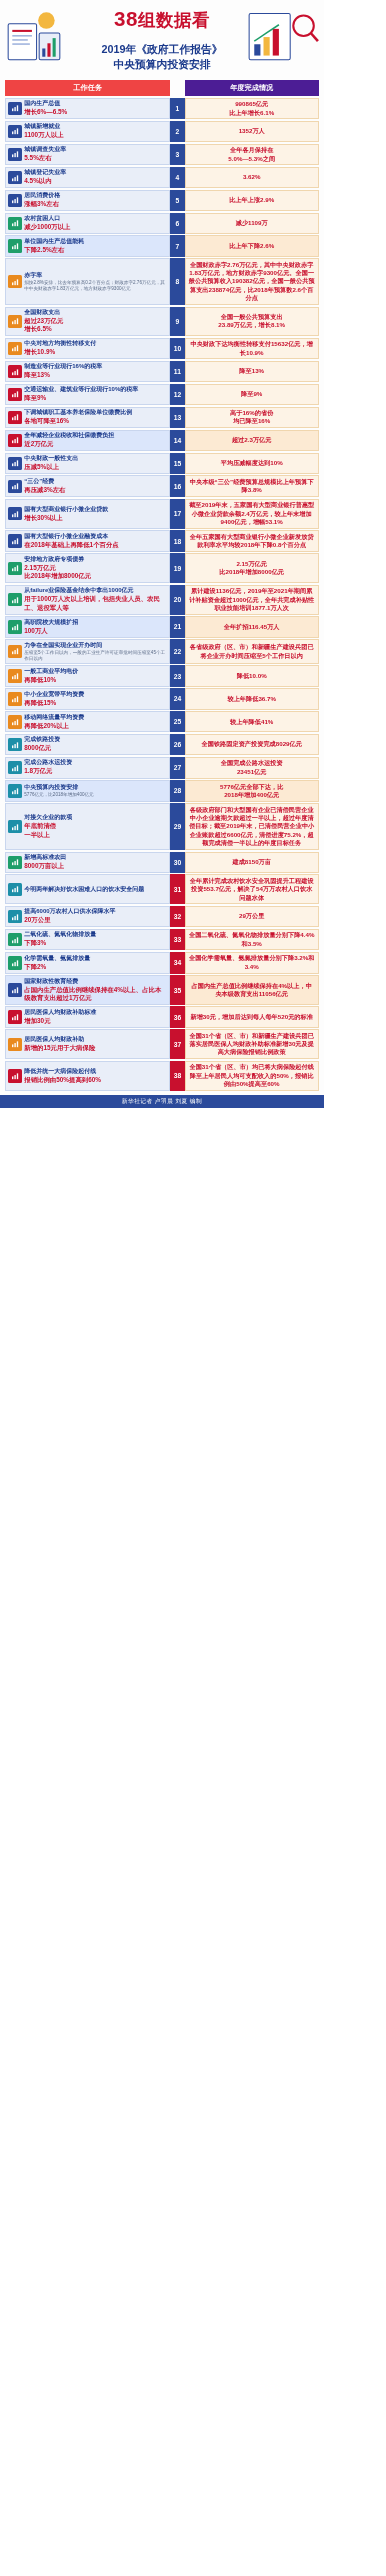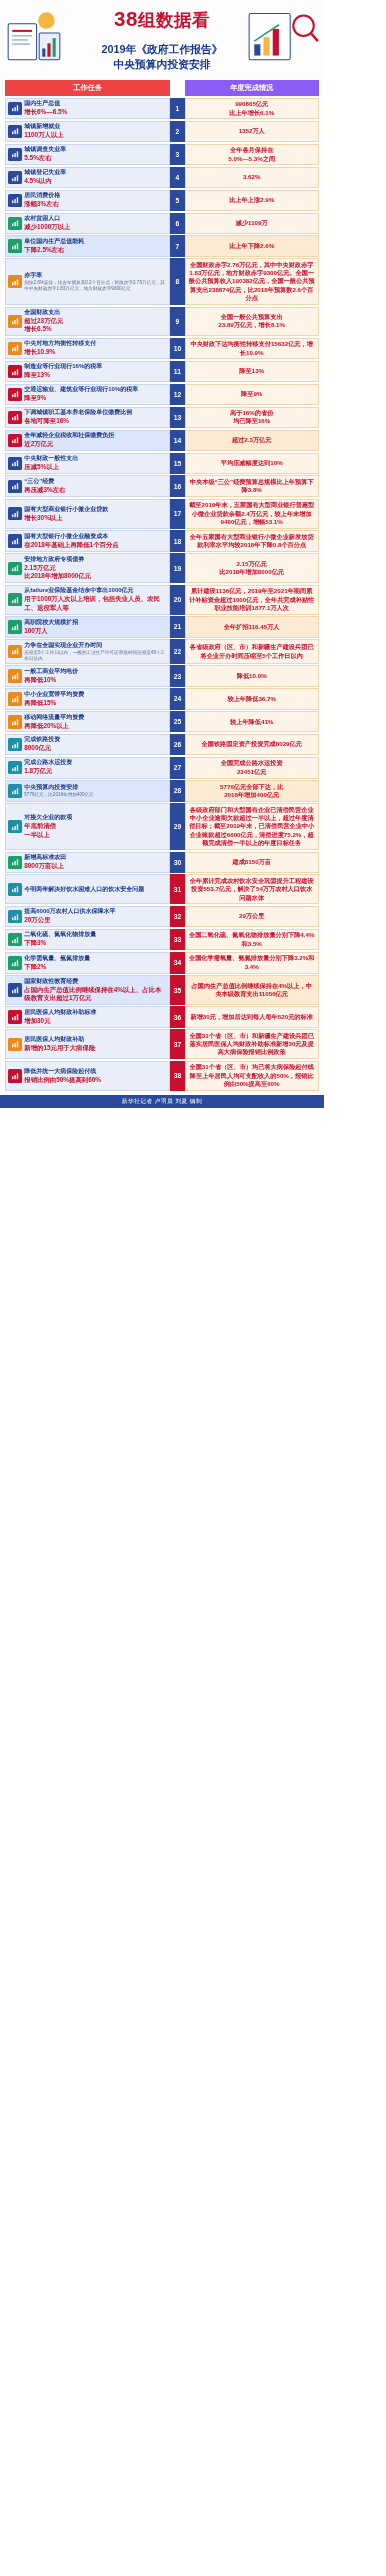--- a/index.html
+++ b/index.html
@@ -43,21 +43,21 @@
   
   .table-head {
     display: flex; height: 15.5px; align-items: stretch; margin: 3.1px 5.2px 0 5.2px;
   }
   .th-left {
     width: 165px; background: #ef4444; color:#fff; font-size:7.2px;
     display:flex; align-items:center; justify-content:center; font-weight:bold;
   }
   .th-gapnum { width: 14.4px; }
   .th-right {
-    flex: 1; background: #8b5cf6; color:#fff; font-size:7.2px;
+    flex: 1; background: #4c1d95; color:#fff; font-size:7.2px;
     display:flex; align-items:center; justify-content:center; font-weight:bold;
   }
 
   
   .rows { margin: 2.1px 5.2px 0 5.2px; }
   .row {
     display: flex; align-items: stretch; margin-bottom: 1.5px; min-height: 17.5px;
   }
   .cell-left {
     width: 165px; background: #e9eef8; border: 0.5px solid #c9d6ee;

